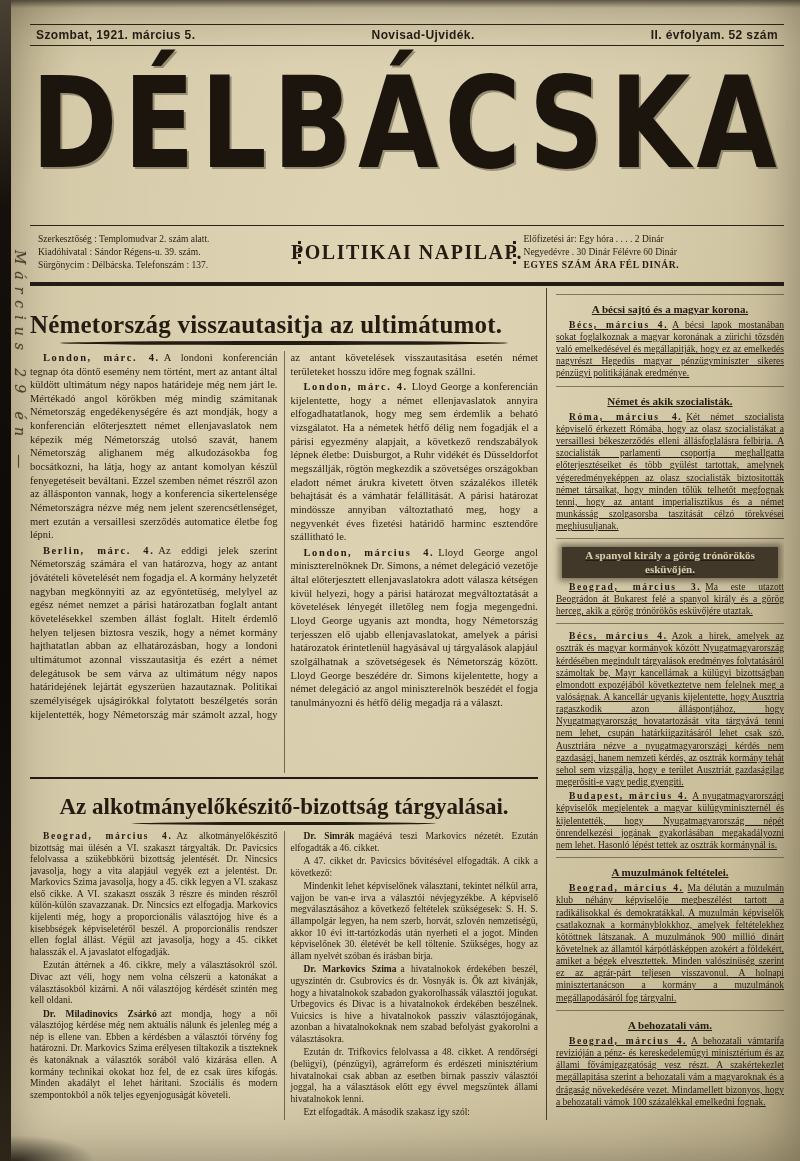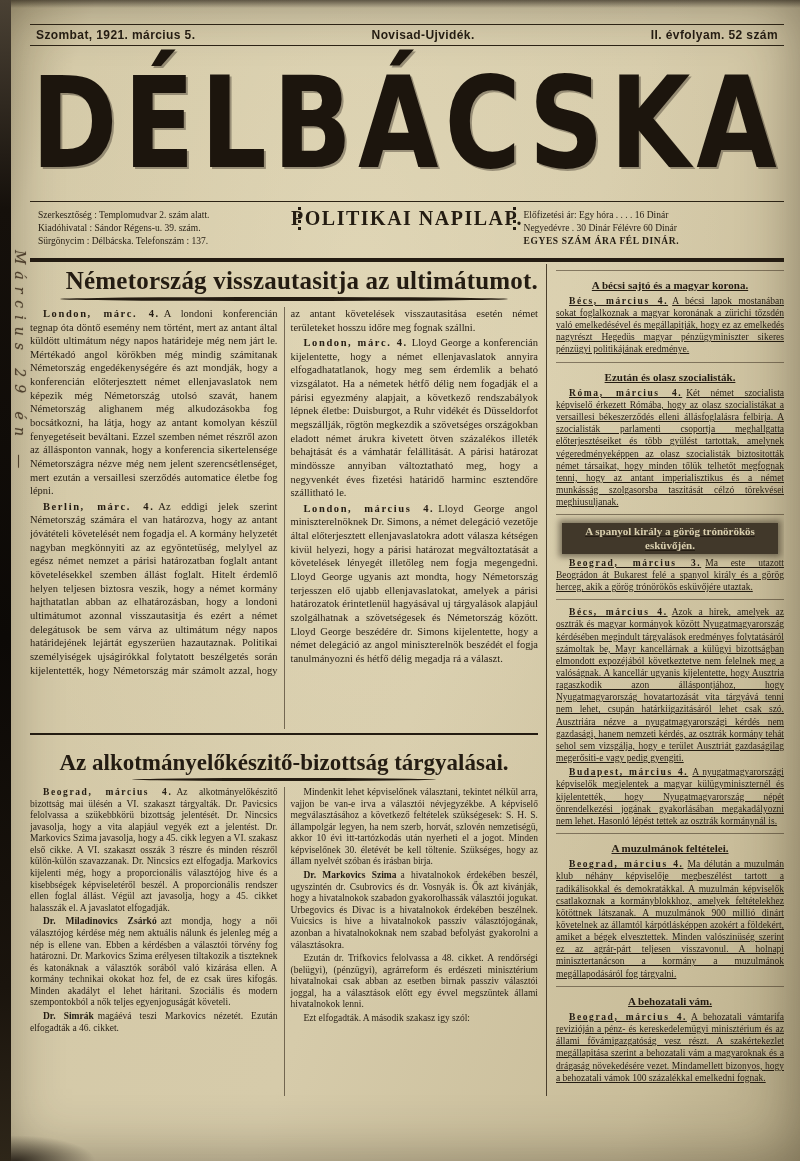--- a/index.html
+++ b/index.html
@@ -46,43 +46,44 @@
     font-weight:900;font-size:104px;line-height:1.05;
     letter-spacing:6px;color:#1c150d;
     transform:scaleY(1.22);transform-origin:center 60%;
     padding:26px 0 20px 0;
     text-shadow:2px 2px 0 rgba(28,21,13,.35);
     white-space:nowrap;
   }
 
   
   .info-row{
-    display:flex;align-items:flex-start;
+    display:flex;align-items:center;
     border-top:1px solid #2c2315;
     padding:5px 0 6px 0;
+    margin-top:24px;
   }
   .info-left,.info-right{width:36%;font-size:9.5px;line-height:1.35;padding:2px 8px;}
   .info-left .line{white-space:nowrap;}
   .info-center{
     width:28%;display:flex;align-items:center;justify-content:center;
     border-left:3px dotted #241c12;border-right:3px dotted #241c12;
     font-size:20px;font-weight:bold;letter-spacing:1.5px;white-space:nowrap;
   }
   .info-right .line{white-space:nowrap;}
   .info-right .line.bold{font-weight:bold;letter-spacing:.6px;}
   .thick-rule{height:4px;background:#241c12;margin-top:2px;}
 
   
   .content{display:flex;height:832px;overflow:hidden;margin-top:2px;}
   .left-section{width:508px;flex:none;padding-right:8px;}
   .right-col{flex:1;border-left:1px solid #4a3f2d;padding-left:9px;overflow:hidden;}
 
   h1.headline{
-    font-size:25px;font-weight:bold;text-align:right;
-    margin:4px 0 3px 0;letter-spacing:.2px;line-height:1.05;
+    font-size:25px;font-weight:bold;text-align:left;
+    margin:24px 0 3px 0;letter-spacing:.2px;line-height:1.05;
   }
   .rule-taper{height:4px;width:88%;margin:0 auto 6px auto;background:#241c12;border-radius:50%;}
   .rule-taper.small{width:60%;height:3px;}
 
   .two-col{
     column-count:2;column-gap:13px;column-rule:1px solid rgba(60,48,32,.65);
     text-align:justify;font-size:10.5px;line-height:1.3;
     height:422px;overflow:hidden;
   }
   .committee{border-top:2px solid #241c12;margin-top:4px;padding-top:12px;}
@@ -130,21 +131,21 @@
     <div class="masthead">DÉLBÁCSKA</div>
 
     <div class="info-row">
       <div class="info-left">
         <div class="line">Szerkesztőség : Templomudvar 2. szám alatt.</div>
         <div class="line">Kiadóhivatal : Sándor Régens-u. 39. szám.</div>
         <div class="line">Sürgönycim : Délbácska.  Telefonszám : 137.</div>
       </div>
       <div class="info-center">POLITIKAI NAPILAP.</div>
       <div class="info-right">
-        <div class="line">Előfizetési ár: Egy hóra . . . . 16 Dinár</div>
+        <div class="line">Előfizetési ár: Egy hóra . . . . 2 Dinár</div>
         <div class="line">Negyedévre . 30 Dinár  Félévre 60 Dinár</div>
         <div class="line bold">EGYES SZÁM ÁRA FÉL DINÁR.</div>
       </div>
     </div>
     <div class="thick-rule"></div>
 
     <main class="content">
       <section class="left-section">
 
         <h1 class="headline">Németország visszautasitja az ultimátumot.</h1>
@@ -155,39 +156,41 @@
           <p class="para"><span class="dateline">Berlin, márc. 4.</span><span>Az eddigi jelek szerint Németország számára el van határozva, hogy az antant jóvátételi követelését nem fogadja el. A kormány helyzetét nagyban megkönnyiti az az egyöntetüség, melylyel az egész német nemzet a párisi határozatban foglalt antant követelésekkel szemben állást foglalt. Hitelt érdemlő helyen teljesen biztosra veszik, hogy a német kormány hajthatatlan abban az elhatározásban, hogy a londoni ultimátumot azonnal visszautasitja és ezért a német delegátusok be sem várva az ultimátum négy napos határidejének lejártát egyszerüen hazautaznak. Politikai személyiségek ujságirókkal folytatott beszélgetés során kijelentették, hogy Németország már számolt azzal, hogy az antant követelések visszautasitása esetén német területeket hosszu időre meg fognak szállni.</span></p>
           <p class="para"><span class="dateline">London, márc. 4.</span><span>Lloyd George a konferencián kijelentette, hogy a német ellenjavaslatok annyira elfogadhatatlanok, hogy meg sem érdemlik a beható vizsgálatot. Ha a németek hétfő délig nem fogadják el a párisi egyezmény alapjait, a következő rendszabályok lépnek életbe: Duisburgot, a Ruhr vidékét és Düsseldorfot megszállják, rögtön megkezdik a szövetséges országokban eladott német árukra kivetett ötven százalékos illeték behajtását és a vámhatár felállitását. A párisi határozat mindössze annyiban változtatható meg, hogy a negyvenkét éves fizetési határidő harminc esztendőre szállitható le.</span></p>
           <p class="para"><span class="dateline">London, március 4.</span><span>Lloyd George angol miniszterelnöknek Dr. Simons, a német delegáció vezetője által előterjesztett ellenjavaslatokra adott válasza kétségen kivül helyezi, hogy a párisi határozat megváltoztatását a követelések lényegét illetőleg nem fogja megengedni. Lloyd George ugyanis azt mondta, hogy Németország terjesszen elő ujabb ellenjavaslatokat, amelyek a párisi határozatok érintetlenül hagyásával uj tárgyalások alapjául szolgálhatnak a szövetségesek és Németország között. Lloyd George beszédére dr. Simons kijelentette, hogy a német delegáció az angol miniszterelnök beszédét el fogja tanulmányozni és hétfő délig megadja rá a választ.</span></p>
         </div>
 
         <section class="committee">
           <h2 class="headline">Az alkotmányelőkészitő-bizottság tárgyalásai.</h2>
           <div class="rule-taper small"></div>
           <div class="two-col">
             <p class="para"><span class="dateline">Beograd, március 4.</span><span>Az alkotmányelőkészitő bizottság mai ülésén a VI. szakaszt tárgyalták. Dr. Pavicsics felolvassa a szükebbkörü bizottság jelentését. Dr. Nincsics javasolja, hogy a vita alapjául vegyék ezt a jelentést. Dr. Markovics Szima javasolja, hogy a 45. cikk legyen a VI. szakasz első cikke. A VI. szakaszt osszák 3 részre és minden részről külön-külön szavazzanak. Dr. Nincsics ezt elfogadja. Markovics kijelenti még, hogy a proporcionális választójog hive és a kisebbségek képviseletéről beszél. A proporcionális rendszer ellen foglal állást. Végül azt javasolja, hogy a 45. cikket halasszák el. A javaslatot elfogadják.</span></p>
+            <p class="para"><span>Ezután áttérnek a 46. cikkre, mely a választásokról szól. Divac azt véli, hogy nem volna célszerü a katonákat a választásokból kizárni. A női választójog kérdését szintén meg kell oldani.</span></p>
             <p class="para"><span class="name-lead">Dr. Miladinovics Zsárkó</span><span>azt mondja, hogy a női választójog kérdése még nem aktuális nálunk és jelenleg még a nép is ellene van. Ebben a kérdésben a választói törvény fog határozni. Dr. Markovics Szima erélyesen tiltakozik a tiszteknek és katonáknak a választók sorából való kizárása ellen. A kormány technikai okokat hoz fel, de ez csak üres kifogás. Minden akadályt el lehet háritani. Szociális és modern szempontokból a nők teljes egyenjoguságát követeli.</span></p>
             <p class="para"><span class="name-lead">Dr. Simrák</span><span>magáévá teszi Markovics nézetét. Ezután elfogadták a 46. cikket.</span></p>
+            <p class="para"><span>A 47. cikket dr. Pavicsics bővitésével elfogadták. A cikk a következő:</span></p>
             <p class="para"><span>Mindenkit lehet képviselőnek választani, tekintet nélkül arra, vajjon be van-e irva a választói névjegyzékbe. A képviselő megválasztásához a következő feltételek szükségesek: S. H. S. állampolgár legyen, ha nem szerb, horvát, szlovén nemzetiségü, akkor 10 évi itt-tartózkodás után nyerheti el a jogot. Minden képviselőnek 30. életévét be kell töltenie. Szükséges, hogy az állam nyelvét szóban és irásban birja.</span></p>
             <p class="para"><span class="name-lead">Dr. Markovics Szima</span><span>a hivatalnokok érdekében beszél, ugyszintén dr. Csubrovics és dr. Vosnyák is. Ők azt kivánják, hogy a hivatalnokok szabadon gyakorolhassák választói jogukat. Urbegovics és Divac is a hivatalnokok érdekében beszélnek. Vuicsics is hive a hivatalnokok passziv választójogának, azonban a hivatalnokoknak nem szabad befolyást gyakorolni a választásokra.</span></p>
             <p class="para"><span>Ezután dr. Trifkovics felolvassa a 48. cikket. A rendőrségi (belügyi), (pénzügyi), agrárreform és erdészeti minisztérium hivatalnokai csak abban az esetben birnak passziv választói joggal, ha a választások előtt egy évvel megszüntek állami hivatalnokok lenni.</span></p>
             <p class="para"><span>Ezt elfogadták. A második szakasz igy szól:</span></p>
           </div>
         </section>
       </section>
 
       <aside class="right-col">
 
         <div class="news-item">
           <h3 class="sub-headline">A bécsi sajtó és a magyar korona.</h3>
           <p class="para"><span class="dateline">Bécs, március 4.</span><span>A bécsi lapok mostanában sokat foglalkoznak a magyar koronának a zürichi tőzsdén való emelkedésével és megállapitják, hogy ez az emelkedés nagyrészt Hegedüs magyar pénzügyminiszter sikeres pénzügyi politikájának eredménye.</span></p>
         </div>
 
         <div class="news-item">
-          <h3 class="sub-headline">Ezután és olasz szocialisták.</h3>
+          <h3 class="sub-headline">Német és akik szocialisták.</h3>
           <p class="para"><span class="dateline">Róma, március 4.</span><span>Két német szocialista képviselő érkezett Rómába, hogy az olasz szocialistákat a versaillesi békeszerződés elleni állásfoglalásra felbirja. A szocialisták parlamenti csoportja meghallgatta előterjesztéseiket és több gyülést tartottak, amelynek végeredményeképpen az olasz szocialisták biztositották német társaikat, hogy minden tőlük telhetőt megfognak tenni, hogy az antant imperialisztikus és a német munkásság szolgasorsba taszitását célzó törekvései meghiusuljanak.</span></p>
         </div>
 
         <div class="news-item">
           <h3 class="sub-headline inverted">A spanyol király a görög trónörökös esküvőjén.</h3>
           <p class="para"><span class="dateline">Beograd, március 3.</span><span>Ma este utazott Beográdon át Bukarest felé a spanyol király és a görög herceg, akik a görög trónörökös esküvőjére utaztak.</span></p>
         </div>
 
         <div class="news-item">
           <p class="para"><span class="dateline">Bécs, március 4.</span><span>Azok a hirek, amelyek az osztrák és magyar kormányok között Nyugatmagyarország kérdésében megindult tárgyalások eredményes folytatásáról számoltak be, Mayr kancellárnak a külügyi bizottságban elmondott expozéjából következtetve nem felelnek meg a valóságnak. A kancellár ugyanis kijelentette, hogy Ausztria ragaszkodik azon álláspontjához, hogy Nyugatmagyarország hovatartozását vita tárgyává tenni nem lehet, csupán határkiigazitásáról lehet csak szó. Ausztriára nézve a nyugatmagyarországi kérdés nem gazdasági, hanem nemzeti kérdés, az osztrák kormány tehát sehol sem vizsgálja, hogy e terület Ausztriát gazdaságilag megerősiti-e vagy pedig gyengiti.</span></p>

